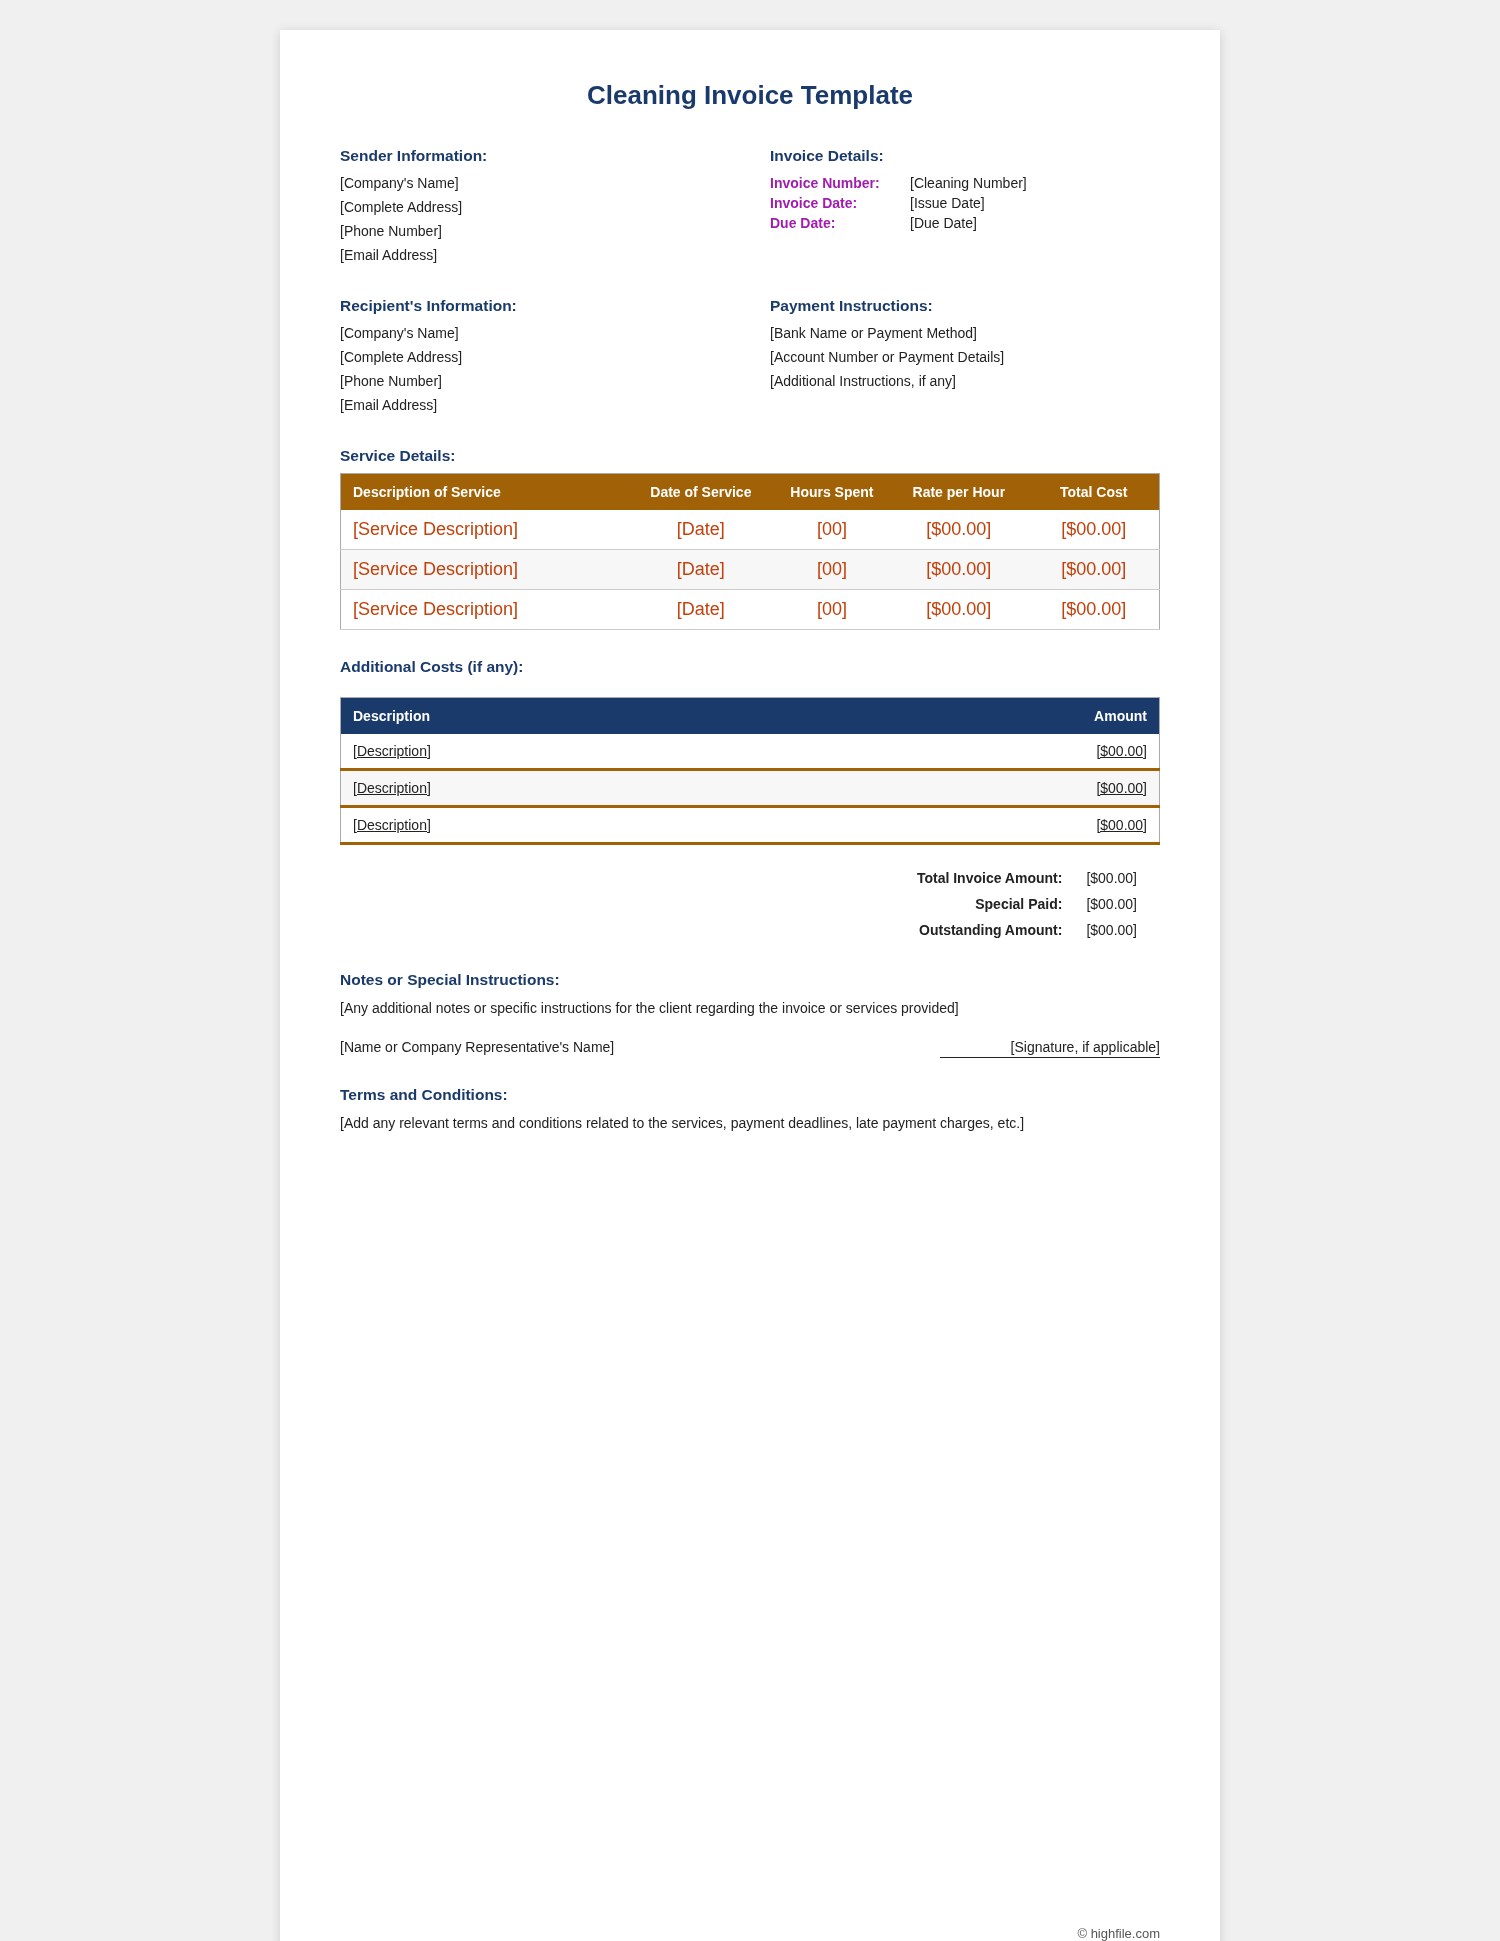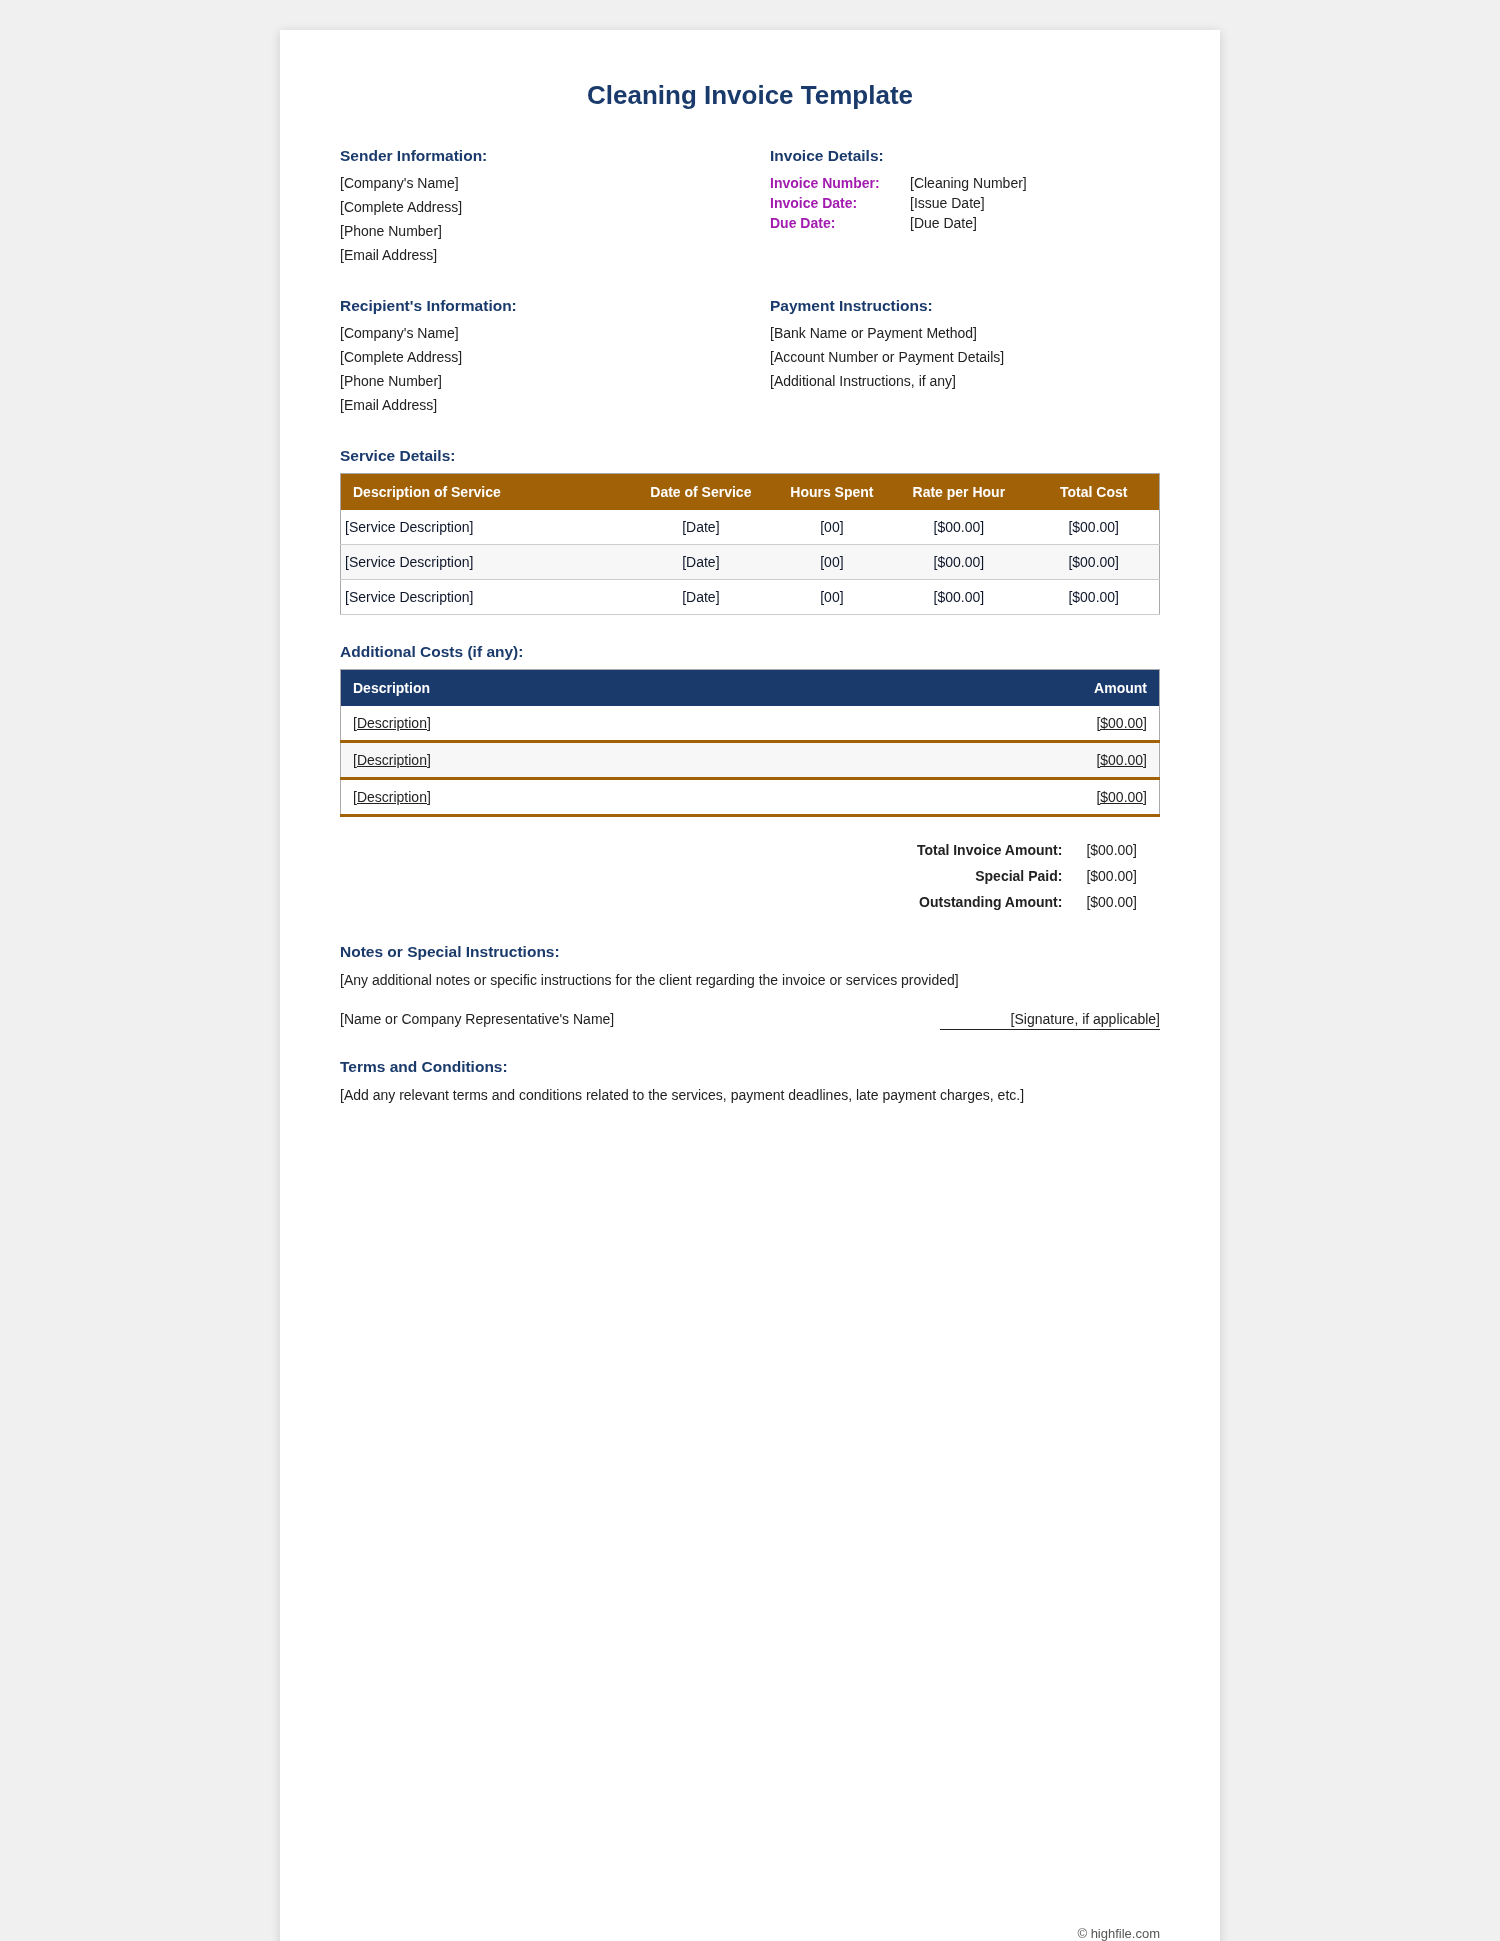--- a/index.html
+++ b/index.html
@@ -94,37 +94,37 @@
     .service-table tbody tr {
       border-bottom: 1px solid #ccc;
     }
     .service-table tbody tr:nth-child(odd) {
       background: #fff;
     }
     .service-table tbody tr:nth-child(even) {
       background: #f7f7f7;
     }
     .service-table tbody td {
-      padding: 9px 4px;
-      font-size: 14px;
-      color: #0f172a;
+      padding: 9px 12px;
+      font-size: 18px;
+      color: #c2410c;
     }
     .service-table tbody td.center {
       text-align: center;
     }
     .service-table-border {
       border: 1px solid #aaa;
     }
     .additional-costs-section {
       margin-bottom: 20px;
     }
     .additional-table {
       width: 100%;
       border-collapse: collapse;
-      margin-top: 8px;
+      margin-top: 21px;
     }
     .additional-table thead tr {
       background: #1a3a6b;
       color: #fff;
     }
     .additional-table thead th {
       padding: 10px 12px;
       text-align: left;
       font-size: 14px;
       font-weight: bold;

